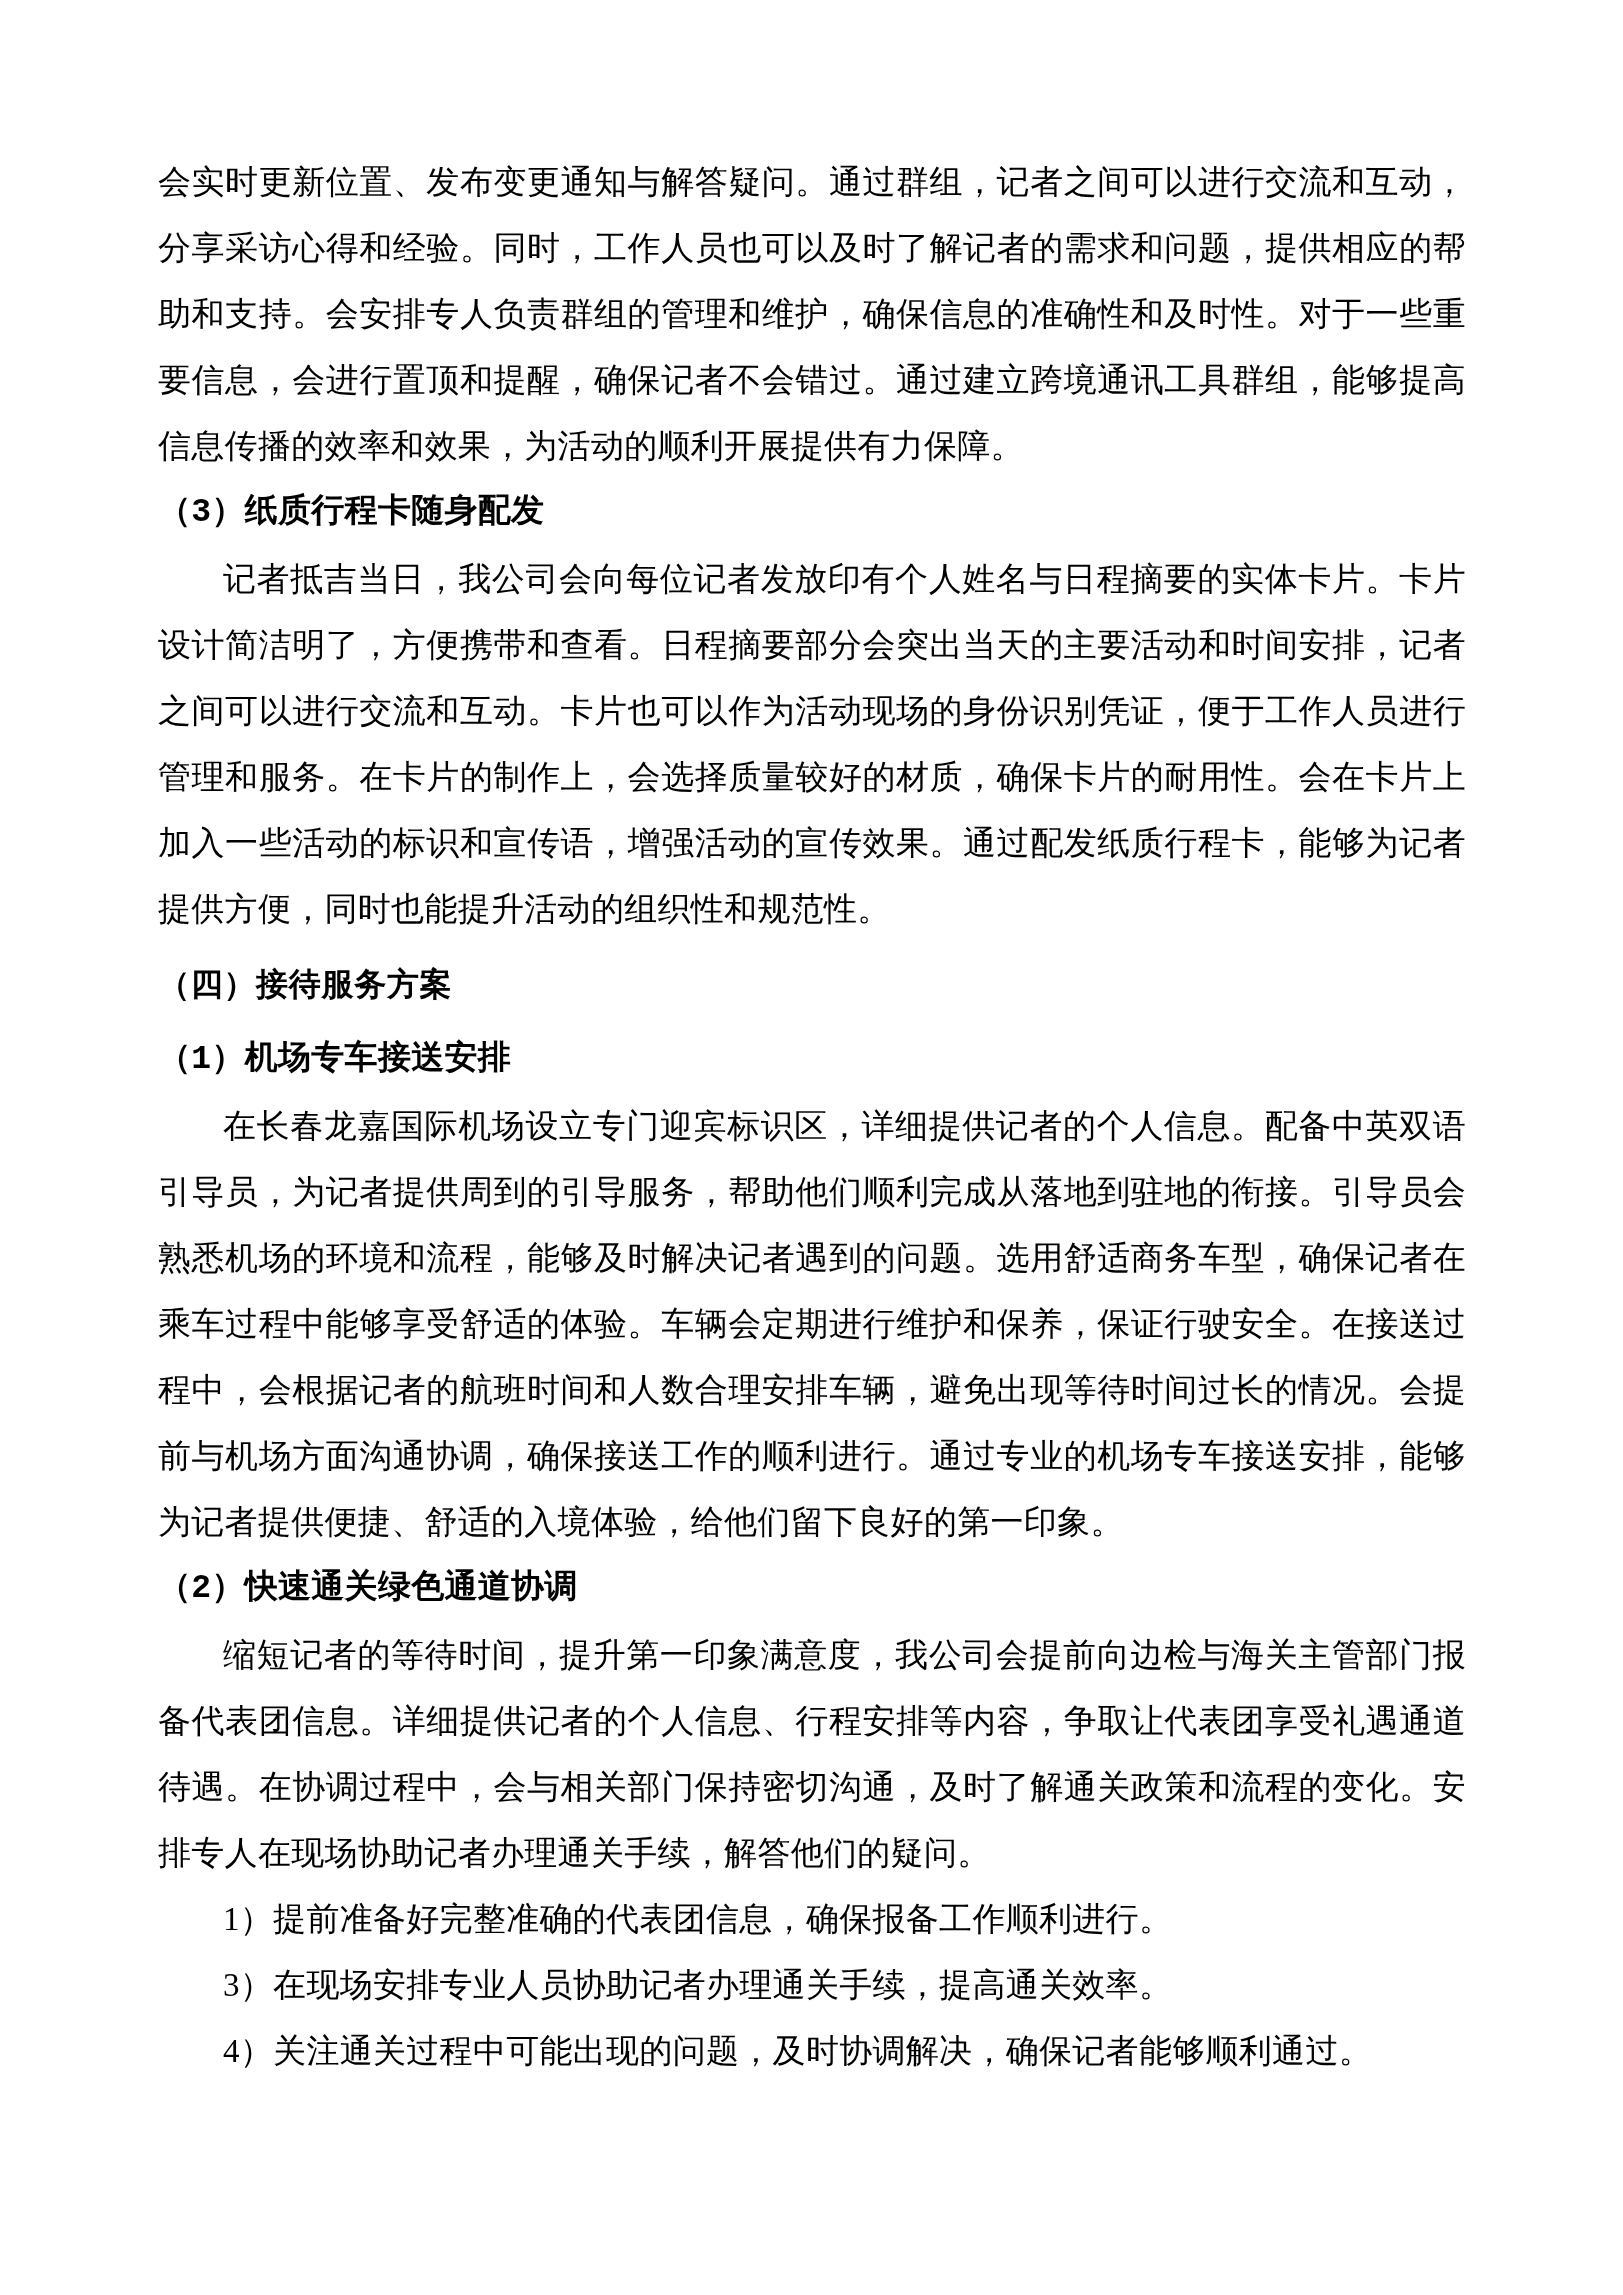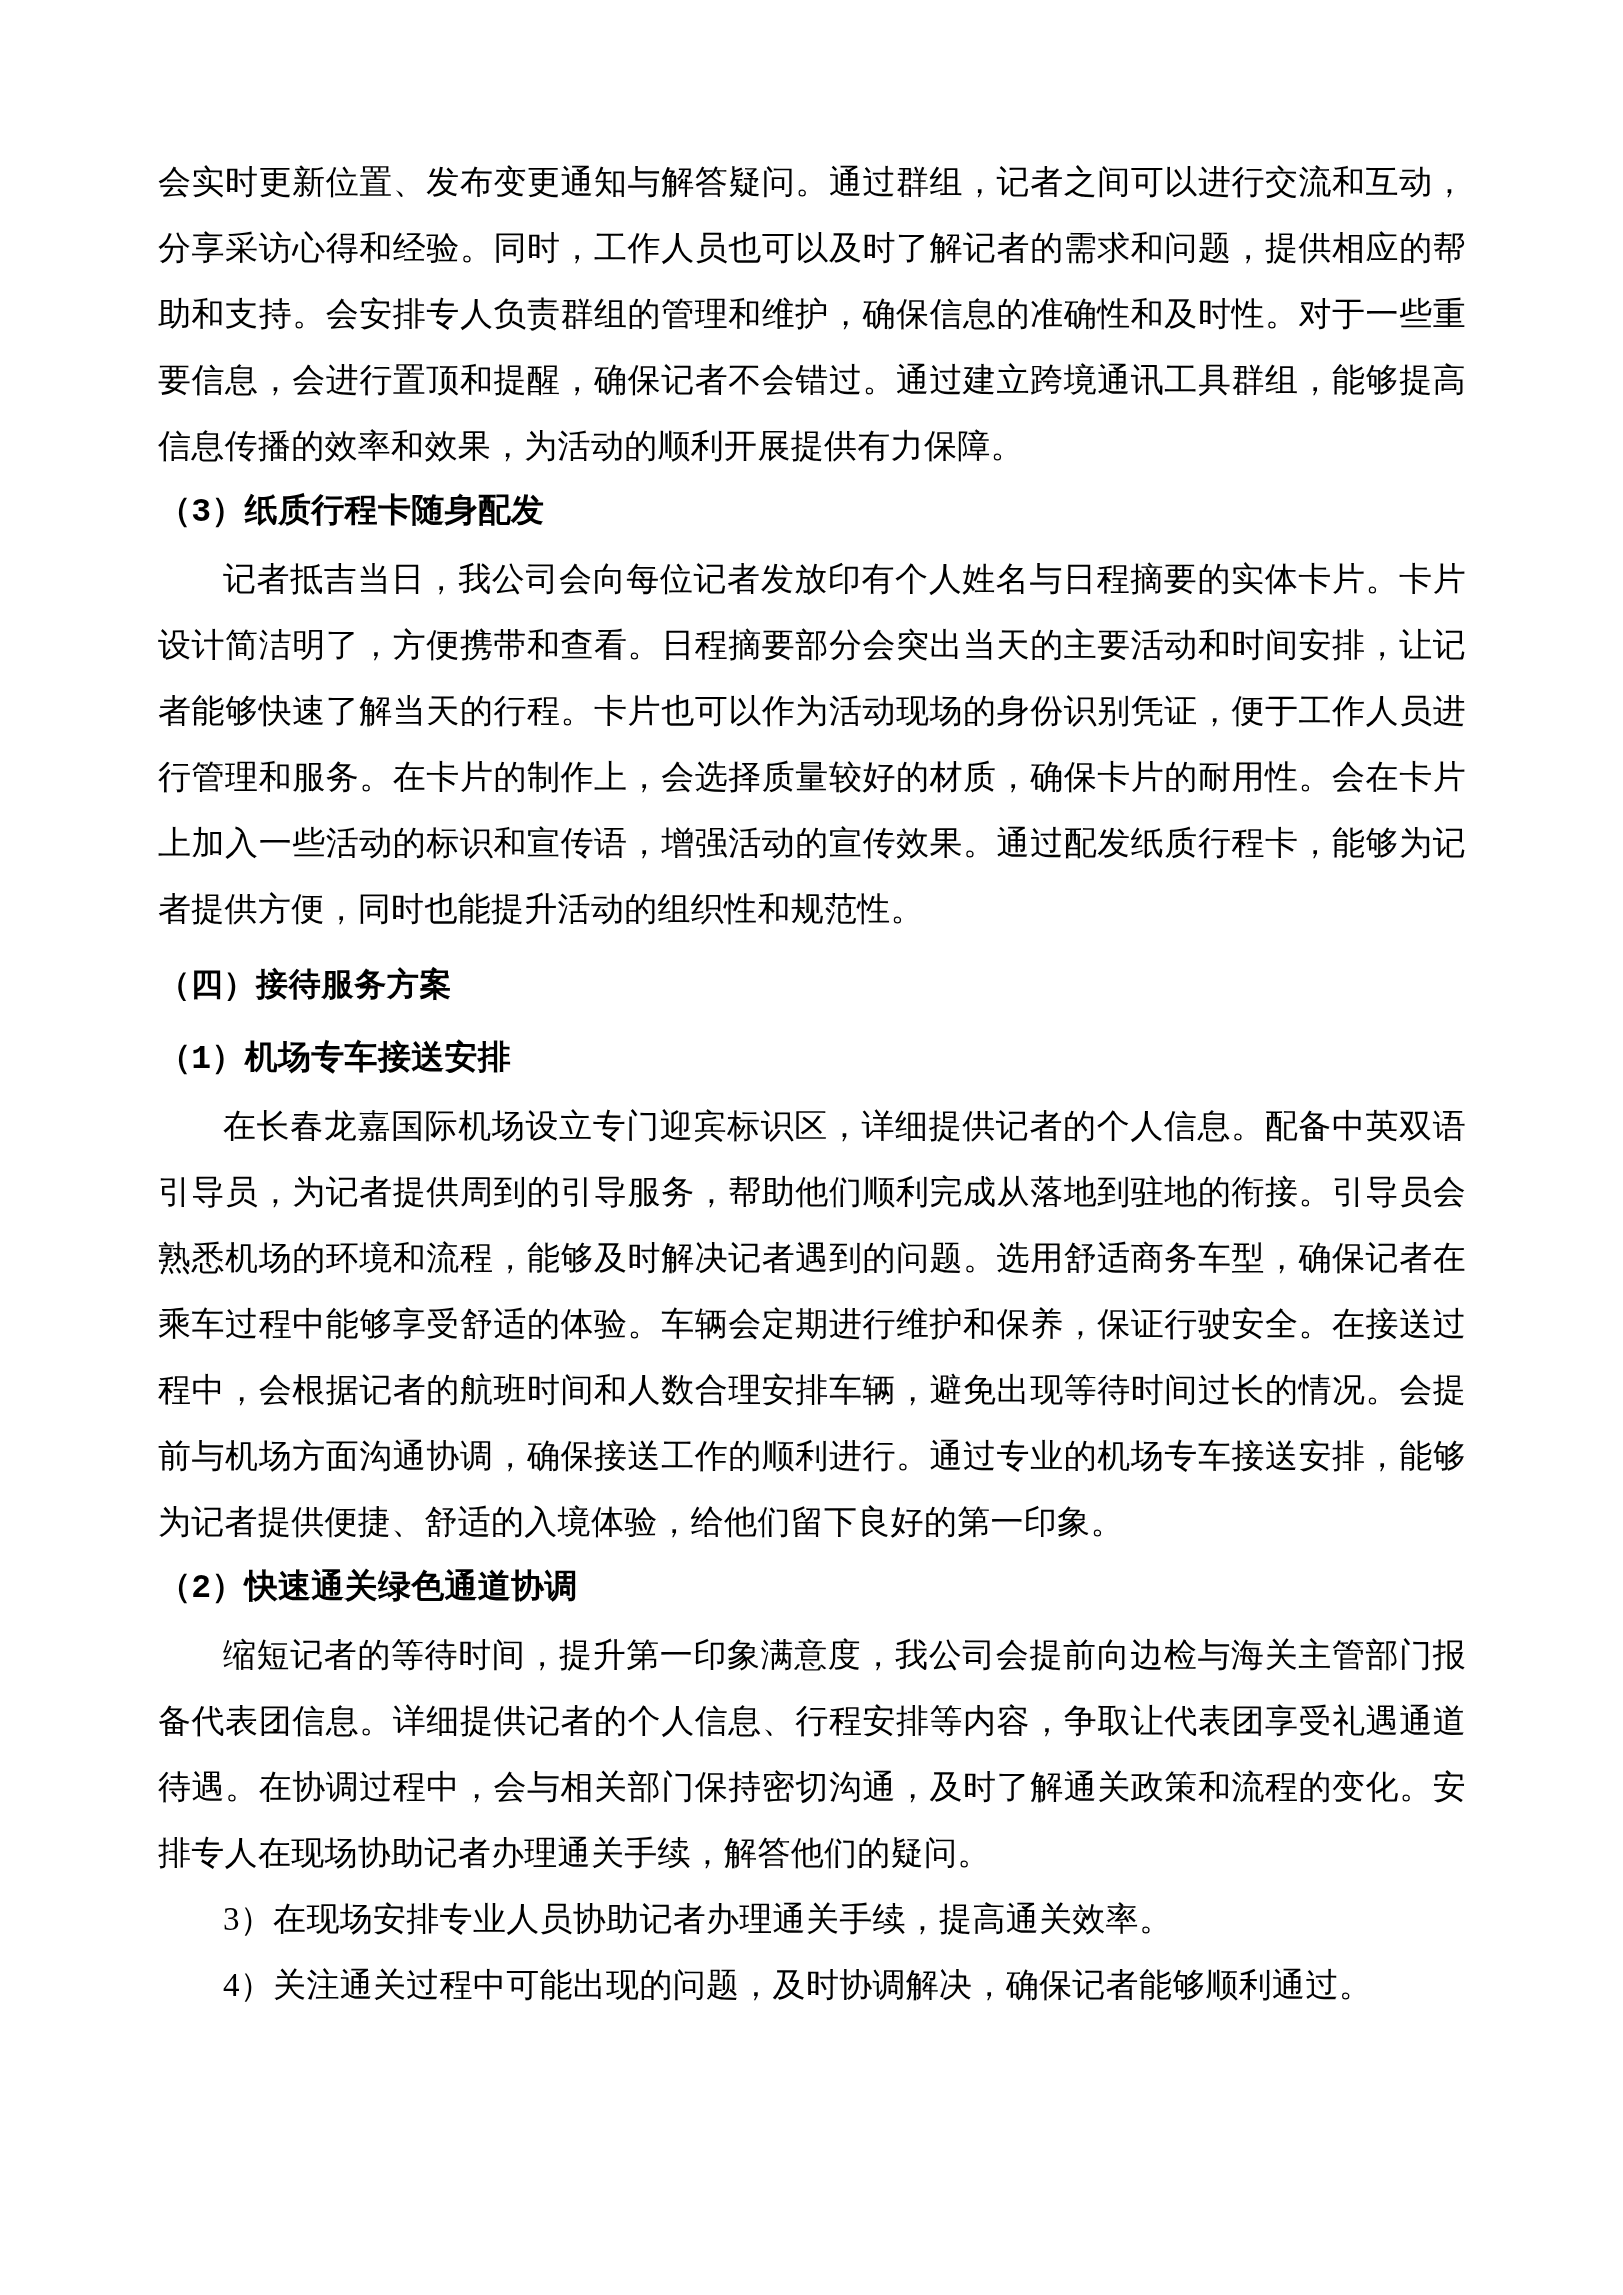--- a/index.html
+++ b/index.html
@@ -63,33 +63,34 @@
 </style>
 </head>
 <body>
 
 <div class="page">
 
   <p class="para no-indent">会实时更新位置、发布变更通知与解答疑问。通过群组，记者之间可以进行交流和互动，分享采访心得和经验。同时，工作人员也可以及时了解记者的需求和问题，提供相应的帮助和支持。会安排专人负责群组的管理和维护，确保信息的准确性和及时性。对于一些重要信息，会进行置顶和提醒，确保记者不会错过。通过建立跨境通讯工具群组，能够提高信息传播的效率和效果，为活动的顺利开展提供有力保障。</p>
 
   <div class="heading-3">（3）纸质行程卡随身配发</div>
 
-  <p class="para">记者抵吉当日，我公司会向每位记者发放印有个人姓名与日程摘要的实体卡片。卡片设计简洁明了，方便携带和查看。日程摘要部分会突出当天的主要活动和时间安排，让记者能够快速了解当天的行程。卡片也可以作为活动现场的身份识别凭证，便于工作人员进行管理和服务。在卡片的制作上，会选择质量较好的材质，确保卡片的耐用性。会在卡片上加入一些活动的标识和宣传语，增强活动的宣传效果。通过配发纸质行程卡，能够为记者提供方便，同时也能提升活动的组织性和规范性。</p>
+  <p class="para">记者抵吉当日，我公司会向每位记者发放印有个人姓名与日程摘要的实体卡片。卡片设计简洁明了，方便携带和查看。日程摘要部分会突出当天的主要活动和时间安排，记者之间可以进行交流和互动。卡片也可以作为活动现场的身份识别凭证，便于工作人员进行管理和服务。在卡片的制作上，会选择质量较好的材质，确保卡片的耐用性。会在卡片上加入一些活动的标识和宣传语，增强活动的宣传效果。通过配发纸质行程卡，能够为记者提供方便，同时也能提升活动的组织性和规范性。</p>
 
   <div class="heading-1">（四）接待服务方案</div>
 
 
   <div class="heading-3">（1）机场专车接送安排</div>
 
   <p class="para">在长春龙嘉国际机场设立专门迎宾标识区，详细提供记者的个人信息。配备中英双语引导员，为记者提供周到的引导服务，帮助他们顺利完成从落地到驻地的衔接。引导员会熟悉机场的环境和流程，能够及时解决记者遇到的问题。选用舒适商务车型，确保记者在乘车过程中能够享受舒适的体验。车辆会定期进行维护和保养，保证行驶安全。在接送过程中，会根据记者的航班时间和人数合理安排车辆，避免出现等待时间过长的情况。会提前与机场方面沟通协调，确保接送工作的顺利进行。通过专业的机场专车接送安排，能够为记者提供便捷、舒适的入境体验，给他们留下良好的第一印象。</p>
 
   <div class="heading-3">（2）快速通关绿色通道协调</div>
 
   <p class="para">缩短记者的等待时间，提升第一印象满意度，我公司会提前向边检与海关主管部门报备代表团信息。详细提供记者的个人信息、行程安排等内容，争取让代表团享受礼遇通道待遇。在协调过程中，会与相关部门保持密切沟通，及时了解通关政策和流程的变化。安排专人在现场协助记者办理通关手续，解答他们的疑问。</p>
 
+  <p class="list-item">1）提前准备好完整准确的代表团信息，确保报备工作顺利进行。</p>
 
 
   <p class="list-item">3）在现场安排专业人员协助记者办理通关手续，提高通关效率。</p>
 
   <p class="list-item">4）关注通关过程中可能出现的问题，及时协调解决，确保记者能够顺利通过。</p>
 
 </div>
 
 
 </body></html>

